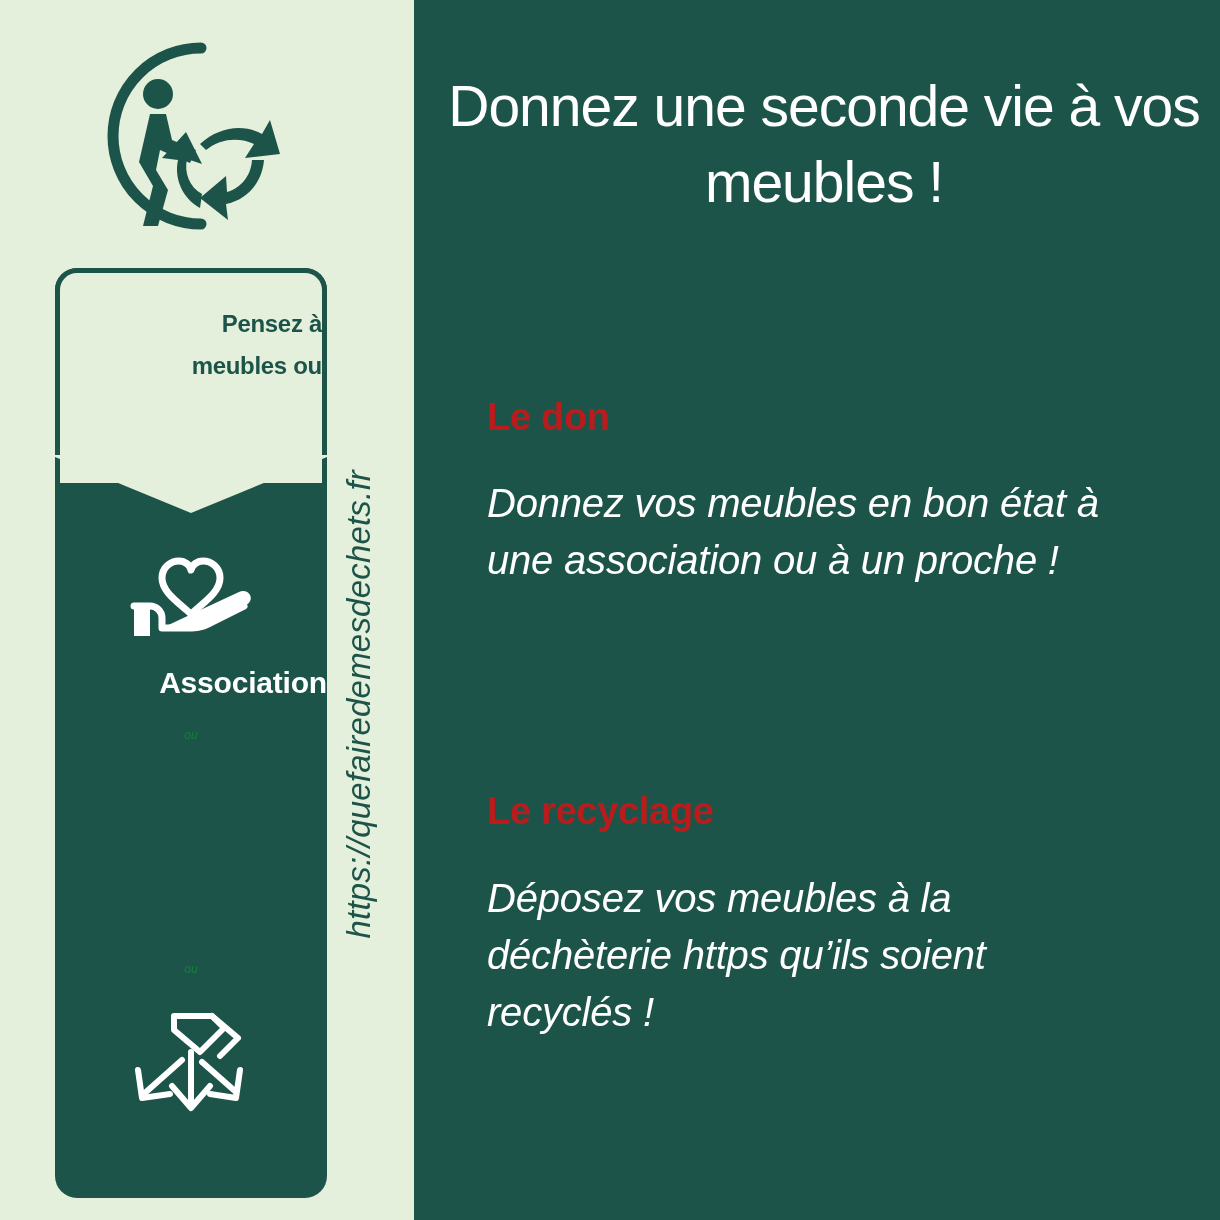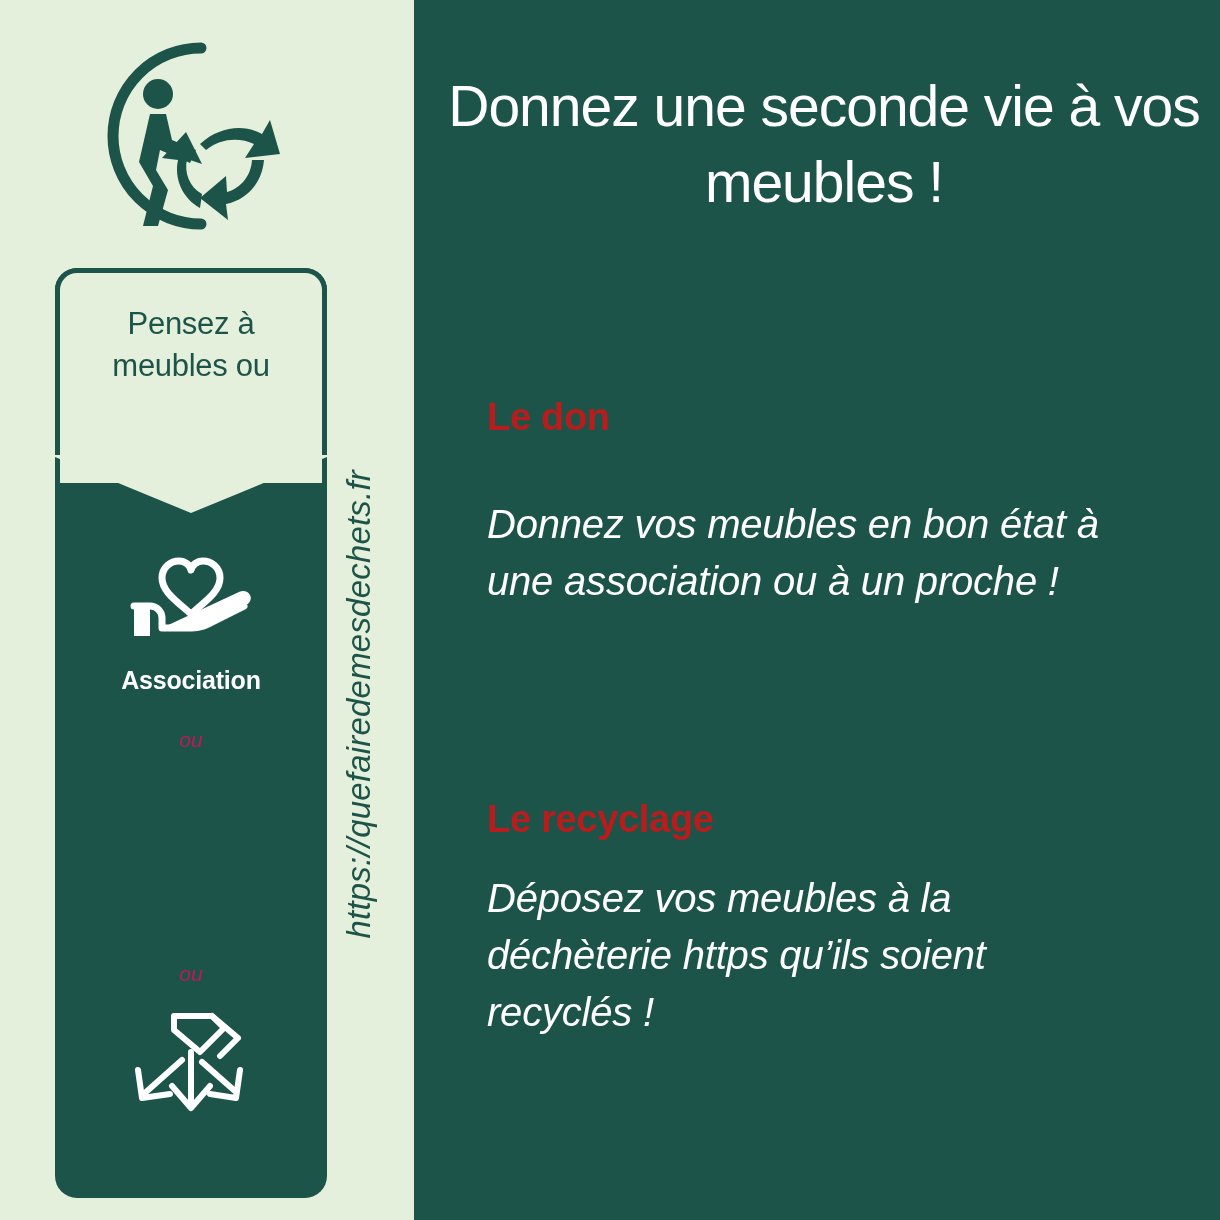--- a/index.html
+++ b/index.html
@@ -58,55 +58,56 @@
     background: #e4efdc;
     border: 5px solid #1d5449;
     border-radius: 22px 22px 0 0;
     box-sizing: border-box;
     border-bottom: none;
   }
   .banner-head-inner {
     position: absolute;
     left: 0; top: 30px;
     width: 100%;
-    text-align: center;
+    text-align: right;
     color: #1d5449;
-    font-weight: normal;
-    font-size: 31px;
+    font-weight: bold;
+    font-size: 24px;
     line-height: 42px;
     letter-spacing: -0.3px;
   }
   
   .banner-notch {
     position: absolute;
     left: 55px;
     top: 455px;
     width: 272px;
     height: 60px;
   }
   
   .item {
     position: absolute;
     width: 272px;
     left: 55px;
     text-align: center;
     color: #ffffff;
   }
   .item-label {
-    font-size: 25px;
+    font-size: 30px;
     font-weight: bold;
     letter-spacing: -0.2px;
+    text-align: right;
   }
   .or-sep {
     position: absolute;
     width: 272px;
     left: 55px;
     text-align: center;
-    color: #be185d;
-    font-size: 21px;
+    color: #15803d;
+    font-size: 12px;
     font-style: italic;
   }
   .icon-wrap {
     display: block;
     margin: 0 auto 12px auto;
   }
   
   .vurl {
     position: absolute;
     left: 340px;
@@ -141,22 +142,22 @@
   }
   .sec-body {
     position: absolute;
     color: #ffffff;
     font-style: italic;
     font-size: 40px;
     line-height: 57px;
     letter-spacing: -0.2px;
   }
   #don-title { left: 487px; top: 396px; }
-  #don-body  { left: 487px; top: 475px; width: 680px; margin-top: 21px; }
-  #rec-title { left: 487px; top: 790px; margin-top: 8px; }
+  #don-body  { left: 487px; top: 475px; width: 680px; }
+  #rec-title { left: 487px; top: 790px; }
   #rec-body  { left: 487px; top: 870px; width: 640px; }
 </style>
 </head>
 <body>
 
 <div class="poster">
 
   <div class="left-panel"></div>
   <div class="right-panel"></div>
 

